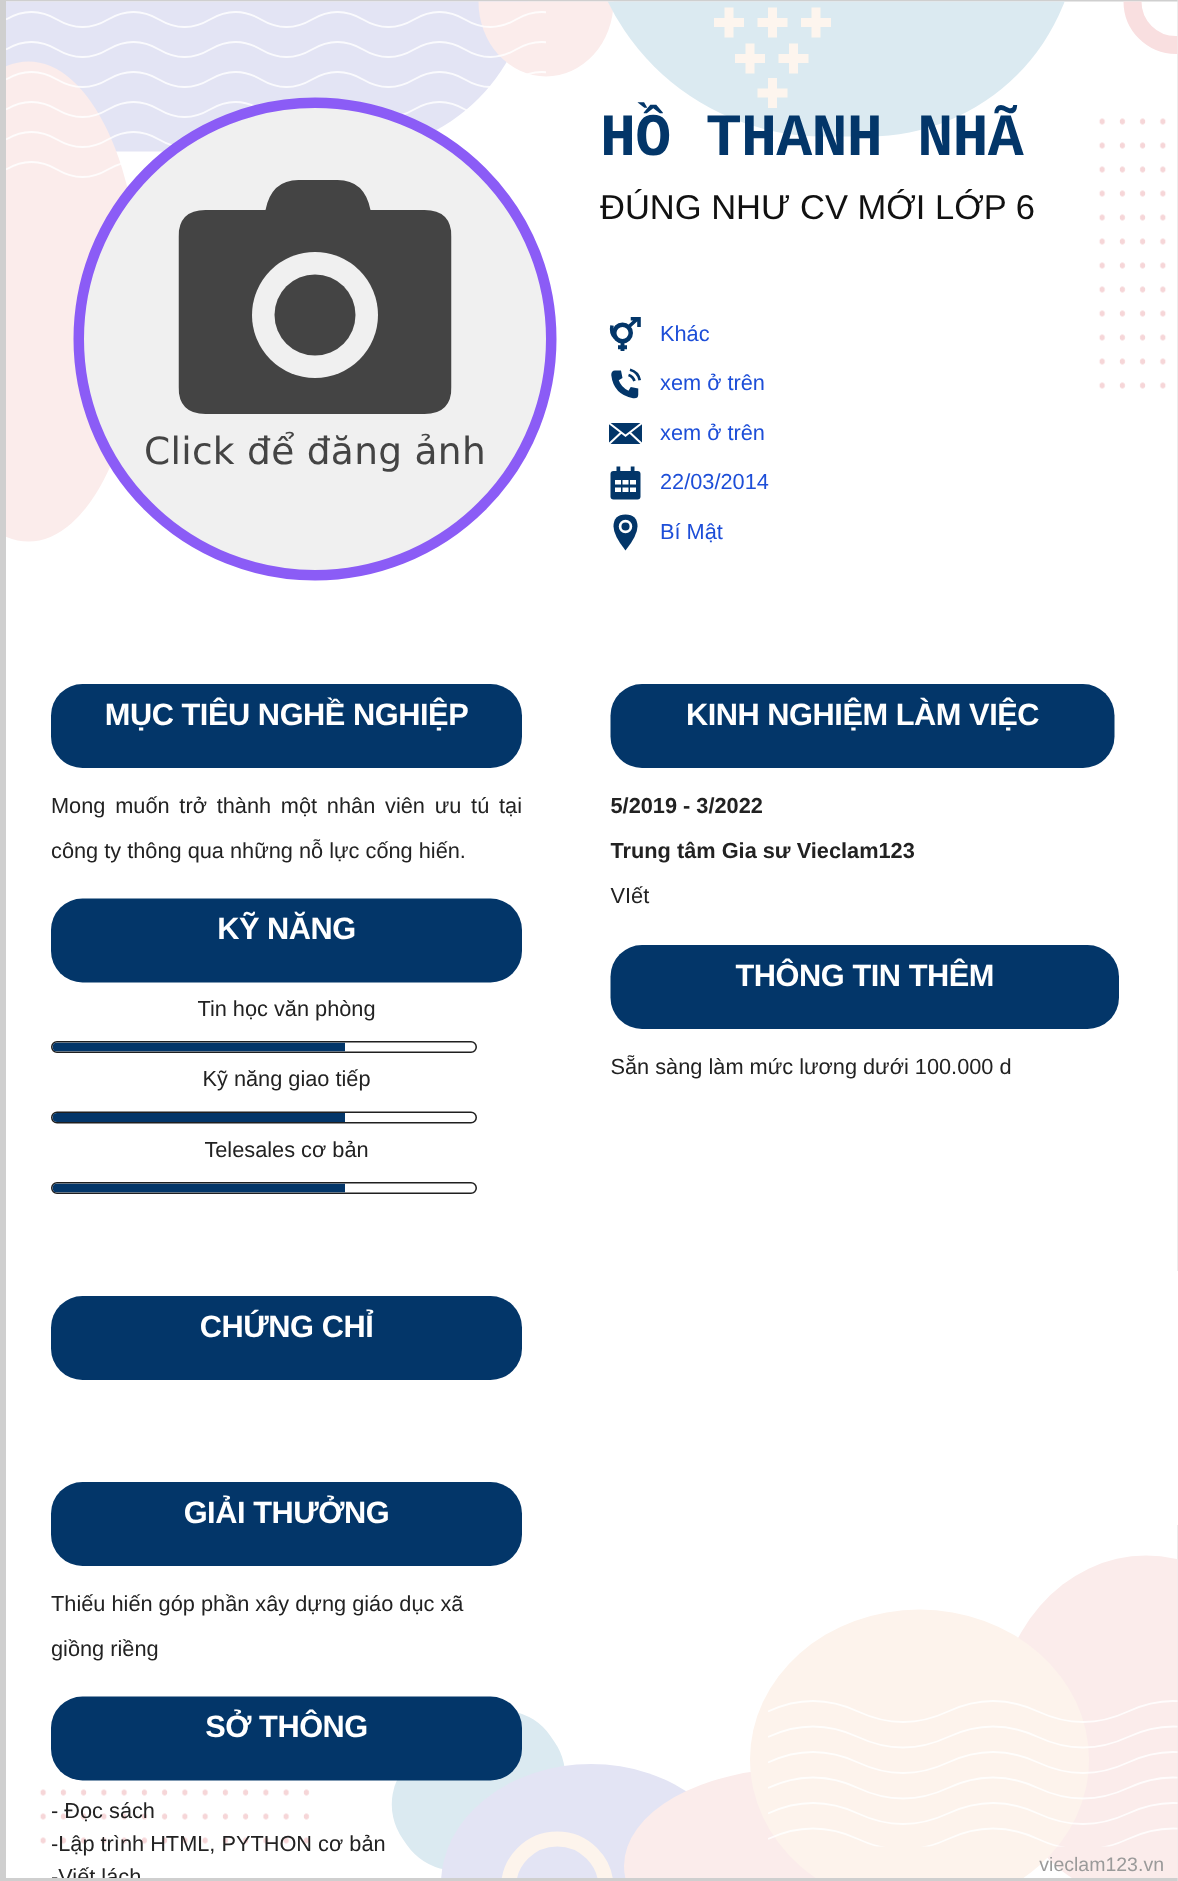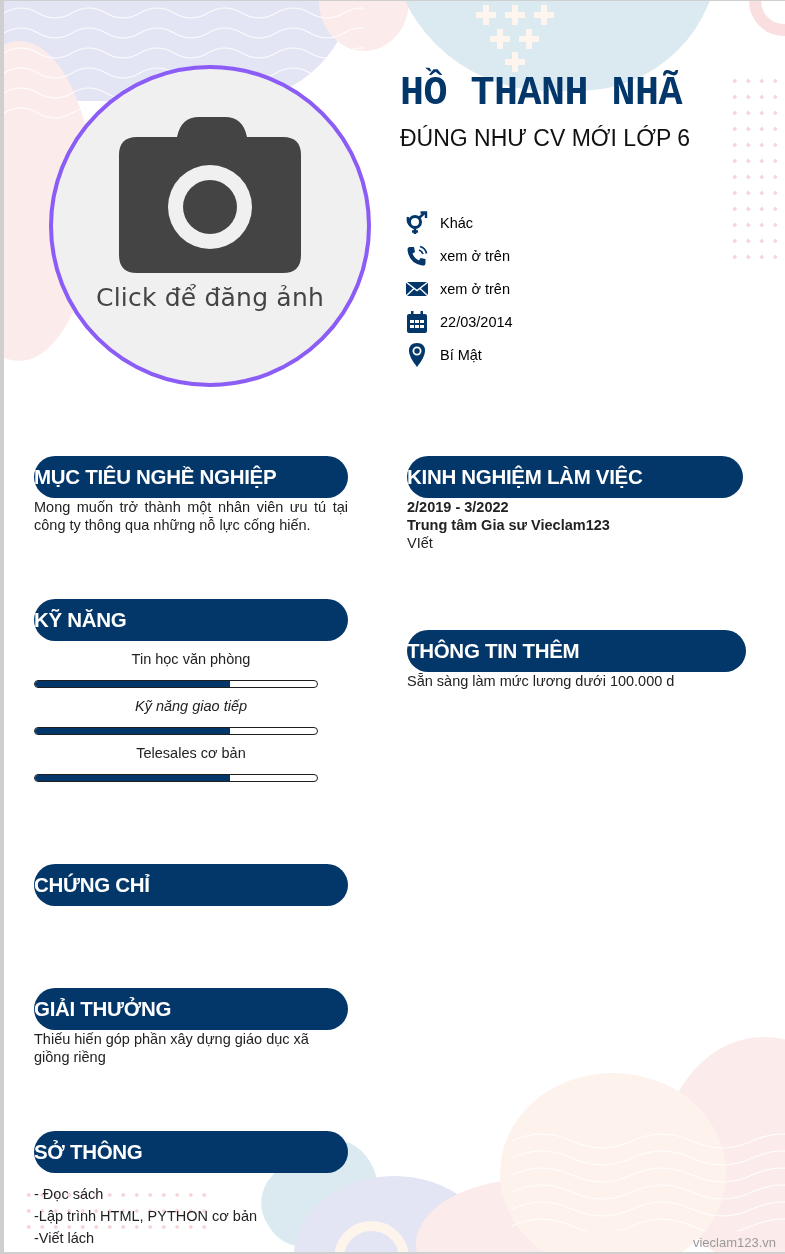--- a/index.html
+++ b/index.html
@@ -25,43 +25,43 @@
   .blob-lav-bot { left: 290px; top: 1175px; width: 200px; height: 160px; background: #e3e4f4; border-radius: 50%; }
   .ring-cream-bot { left: 330px; top: 1220px; width: 75px; height: 75px; border: 10px solid #fdf4ec; border-radius: 50%; }
   .blob-pink-bot1 { left: 412px; top: 1178px; width: 230px; height: 130px; background: #fbeceb; border-radius: 50%; }
   .blob-pink-bot2 { left: 660px; top: 1036px; width: 200px; height: 230px; background: #fbeceb; border-radius: 50%; }
   .blob-cream-bot { left: 496px; top: 1072px; width: 226px; height: 200px; background: #fdf3ec; border-radius: 50%; }
   .waves { stroke: #ffffff; stroke-width: 1.2; fill: none; opacity: 0.85; }
 
   
   .avatar {
     position: absolute; left: 45px; top: 64px; width: 322px; height: 322px;
-    border-radius: 50%; background: #f0f0f0; border: 4px solid #8b5cf6;
+    border-radius: 50%; background: #f0f0f0; border: 7px solid #8b5cf6;
     display: flex; flex-direction: column; align-items: center; cursor: pointer;
   }
   .avatar svg { margin-top: 46px; }
   .avatar-label { margin-top: 10px; font-family: "DejaVu Sans", sans-serif; font-size: 25px; color: #444; letter-spacing: 0.2px; }
 
   
   .name { position: absolute; left: 396px; top: 70px; font-size: 40px; font-weight: bold; color: #033669; letter-spacing: -0.5px; font-family: Liberation Mono, monospace; }
   .job-title { position: absolute; left: 396px; top: 124px; font-size: 23px; color: #111; }
 
   .contacts { position: absolute; left: 400px; top: 205px; }
   .contact-row { display: flex; align-items: center; height: 33px; }
   .contact-row .ic { width: 26px; height: 26px; display: flex; align-items: center; justify-content: center; margin-right: 10px; }
-  .contact-row .txt { font-size: 14.5px; color: #000000; }
+  .contact-row .txt { font-size: 14.5px; color: #1d4ed8; }
 
   
   .sec { position: absolute; }
   .sec-title {
-    height: 42px; border-radius: 21px; background: #033669; color: #fff;
-    font-weight: bold; font-size: 20.5px; line-height: 42px;
+    height: 56px; border-radius: 21px; background: #033669; color: #fff;
+    font-weight: bold; font-size: 20.5px; text-align: center; line-height: 42px;
     letter-spacing: -0.3px;
   }
-  .sec-body { font-size: 14.5px; line-height: 18px; color: #222; }
+  .sec-body { font-size: 14.5px; line-height: 30px; color: #222; margin-top: 11px; }
   .justify { text-align: justify; }
   .bold { font-weight: bold; }
 
   .skill-label { font-size: 14.5px; color: #222; margin-top: 10px; text-align: center; }
   .skill-bar { width: 284px; height: 8px; border: 1.5px solid #1f1f1f; border-radius: 5px; margin-top: 13px; background: #fff; overflow: hidden; }
   .skill-fill { height: 100%; background: #033669; }
 
   .watermark { position: absolute; right: 9px; bottom: 2px; font-size: 13px; color: #9a9a9a; }
 </style>
 </head>
@@ -200,21 +200,21 @@
 
   <div class="sec" style="left:30px;top:598px;width:314px;">
     <div class="sec-title">KỸ NĂNG</div>
     <div style="margin-top:10px;">
       <div>
         <div class="skill-label">Tin học văn phòng</div>
         <div class="skill-bar">
             <div class="skill-fill skill-fill-0" style="width: 69%;"></div>
           </div>
       </div>
-      <div style="margin-top:6px;font-style:italic;">
+      <div style="margin-top:6px;">
         <div class="skill-label">Kỹ năng giao tiếp</div>
         <div class="skill-bar">
             <div class="skill-fill skill-fill-1" style="width: 69%;"></div>
           </div>
       </div>
       <div style="margin-top:6px;">
         <div class="skill-label">Telesales cơ bản</div>
         <div class="skill-bar">
             <div class="skill-fill skill-fill-2" style="width: 69%;"></div>
           </div>
@@ -236,21 +236,21 @@
     <div class="sec-body" style="margin-top:10px;line-height:22px;">
       <div>- Đọc sách</div>
       <div>-Lập trình HTML, PYTHON cơ bản</div>
       <div>-Viết lách</div>
     </div>
   </div>
 
   <div class="sec" style="left:403px;top:455px;width:336px;">
     <div class="sec-title">KINH NGHIỆM LÀM VIỆC</div>
     <div class="sec-body">
-      <div class="bold">2/2019 - 3/2022</div>
+      <div class="bold">5/2019 - 3/2022</div>
       <div class="bold">Trung tâm Gia sư Vieclam123</div>
       <div>VIết</div>
     </div>
   </div>
 
   <div class="sec" style="left:403px;top:629px;width:339px;">
     <div class="sec-title">THÔNG TIN THÊM</div>
     <div class="sec-body">Sẵn sàng làm mức lương dưới 100.000 d</div>
   </div>
 

